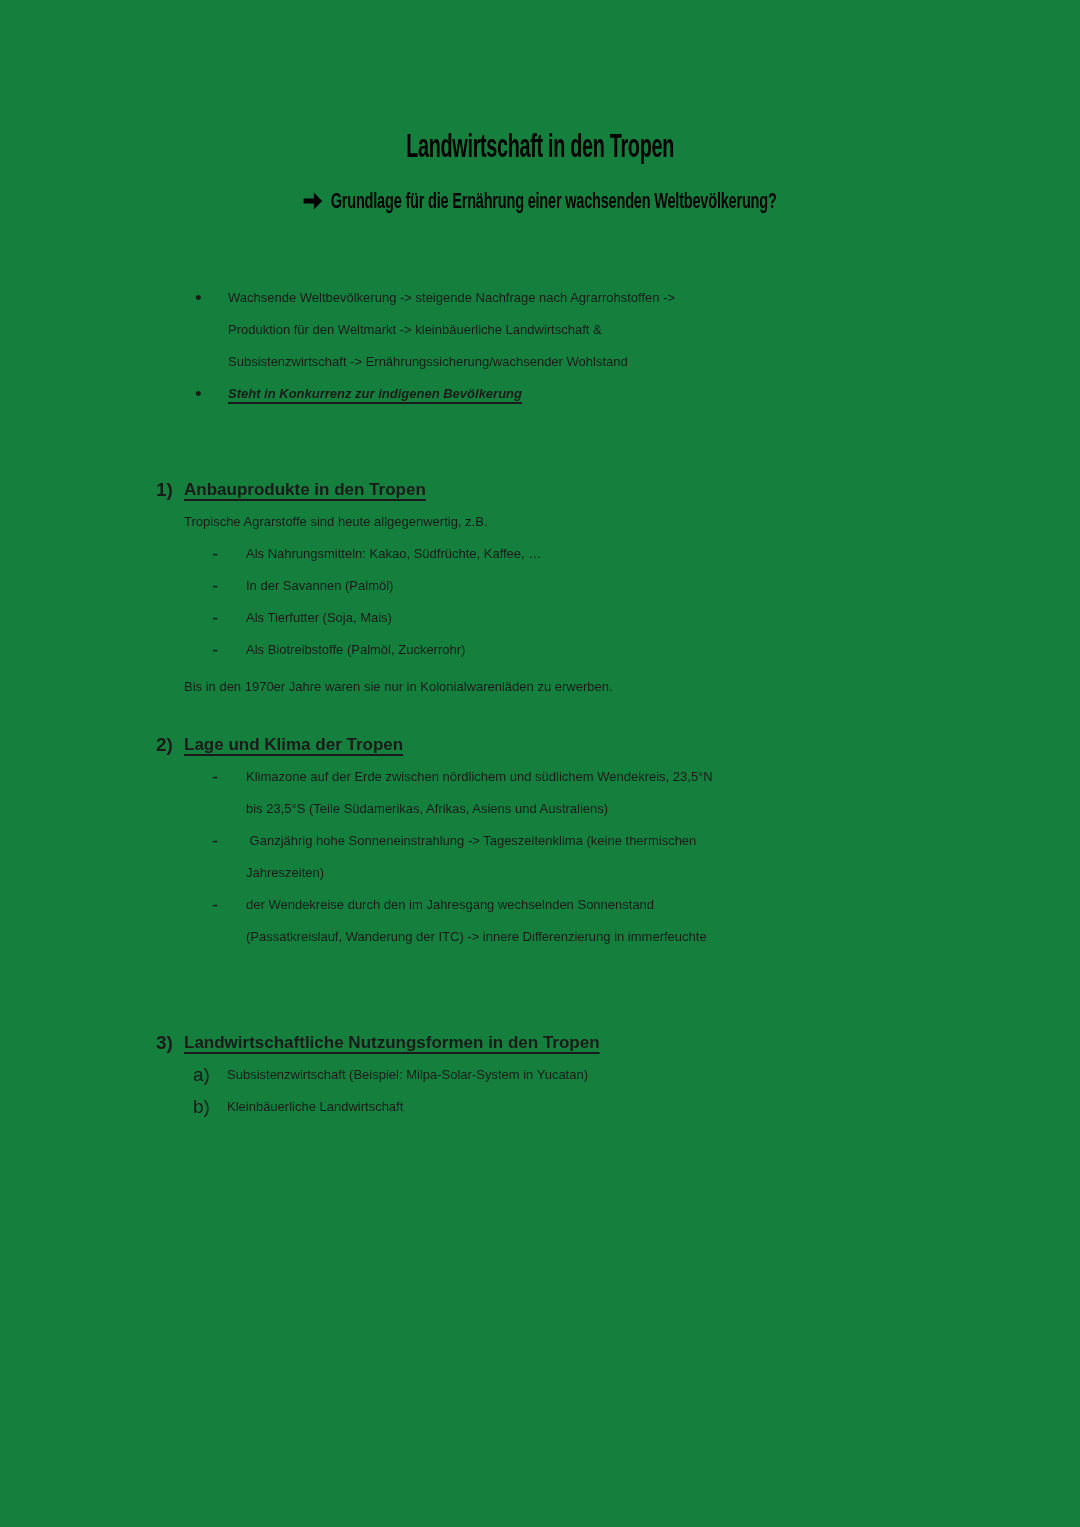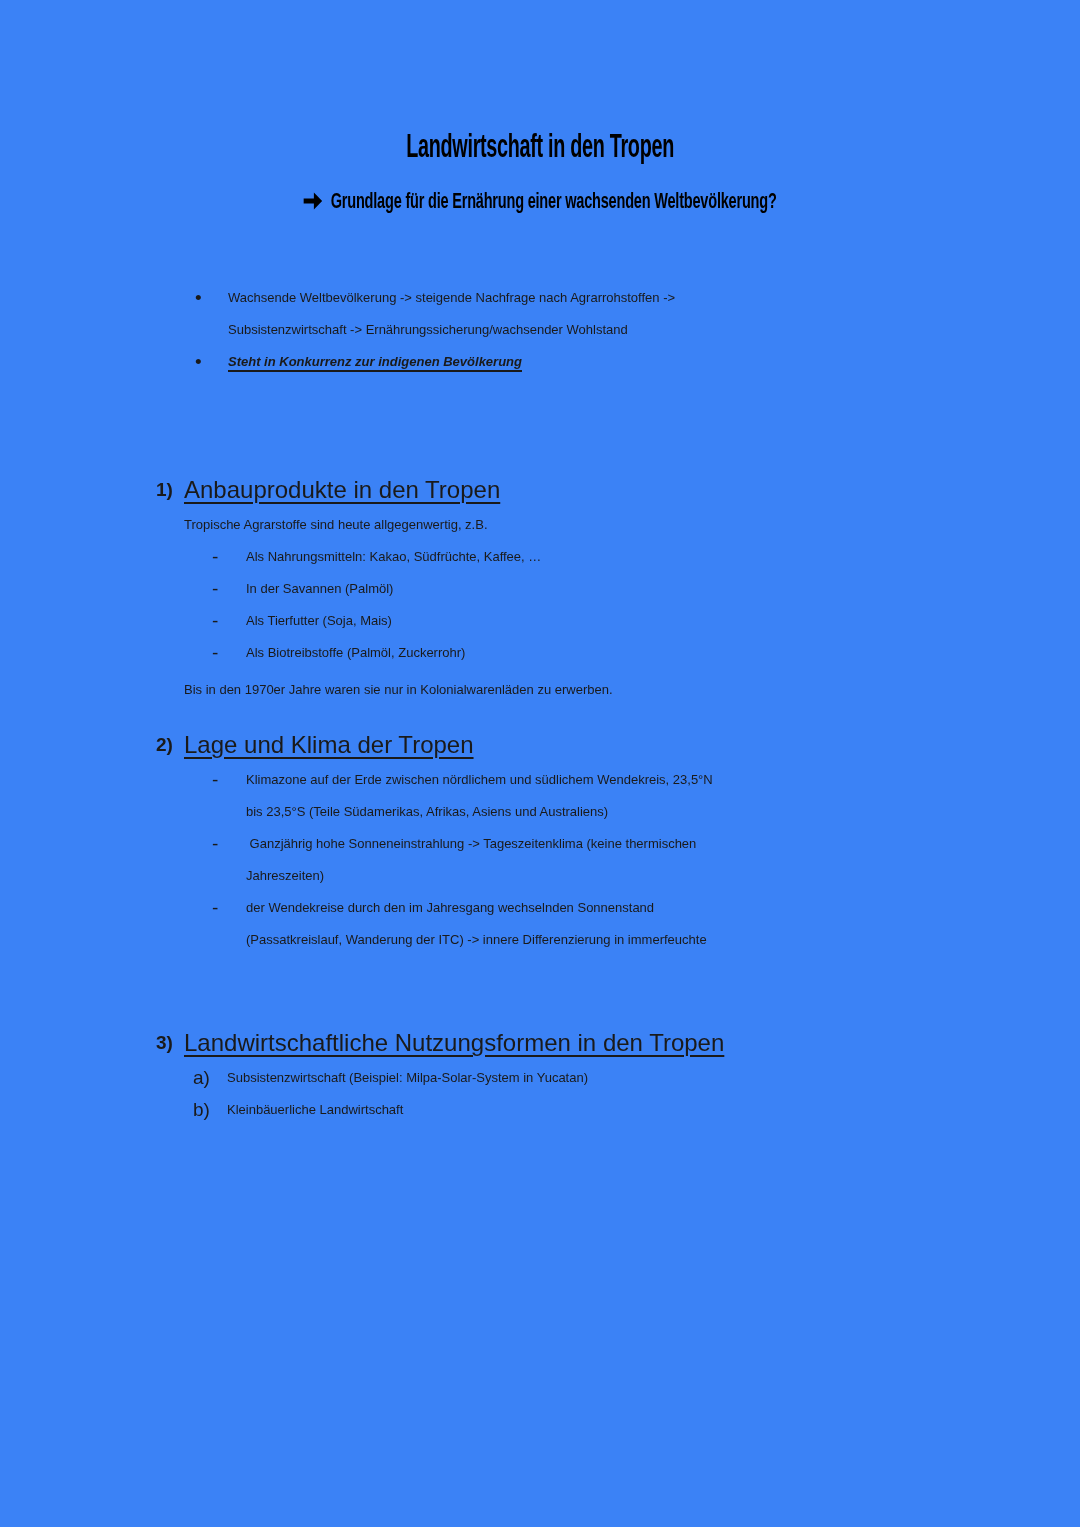--- a/index.html
+++ b/index.html
@@ -1,20 +1,20 @@
 <!DOCTYPE html>
 <html><head>
 <meta charset="utf-8">
 <style>
   html,body { margin:0; padding:0; background:#e9e9e9; }
   .page {
     position:relative;
     width:1080px; height:1527px;
     margin:0 auto;
-    background:#3b82f6;
+    background:#15803d;
     font-family:"Liberation Sans","DejaVu Sans",sans-serif;
     color:#1a1a1a;
     overflow:hidden;
   }
   .line { white-space:pre; line-height:32px; font-size:13px; }
 
   
   .title-wrap { position:absolute; top:129px; left:0; width:100%; text-align:center; }
   .title-text {
     display:inline-block;
@@ -38,21 +38,21 @@
   .b-marker { position:absolute; left:0; top:0; line-height:32px; font-size:19px; }
   .emph .line { font-weight:700; font-style:italic; text-decoration:underline; text-underline-offset:4px; text-decoration-thickness:2px; }
 
   
   .section { position:absolute; left:156px; }
   .sec1 { top:474px; }
   .sec2 { top:729px; }
   .sec3 { top:1027px; }
   .sec-head { position:relative; padding-left:28px; line-height:32px; }
   .sec-num { position:absolute; left:0; top:0; font-size:19px; font-weight:700; line-height:32px; }
-  .sec-title { font-size:24px; font-weight:400; text-decoration:underline; text-underline-offset:4px; text-decoration-thickness:2px; white-space:pre; }
+  .sec-title { font-size:17px; font-weight:700; text-decoration:underline; text-underline-offset:4px; text-decoration-thickness:2px; white-space:pre; }
   .intro { margin-left:28px; }
   .dash-item { position:relative; margin-left:56px; padding-left:34px; }
   .dash-marker { position:absolute; left:0; top:0; line-height:32px; font-size:19px; }
   .closing { margin-left:28px; margin-top:5px; }
   .lettered { position:relative; margin-left:37px; padding-left:34px; }
   .let-marker { position:absolute; left:0; top:0; line-height:32px; font-size:19px; }
 </style>
 </head>
 <body>
 
@@ -65,20 +65,21 @@
   <div class="subtitle-wrap">
     <span class="subtitle-inner"><svg class="arrow-svg" width="30" height="18" viewBox="0 0 30 18">
           <path d="M1 6.5 h15.5 v-6 l12.5 8.5 -12.5 8.5 v-6 H1 z" fill="#000"></path>
         </svg><span>Grundlage für die Ernährung einer wachsenden Weltbevölkerung?</span></span>
   </div>
 
   <div class="bullets">
     <div class="b-item">
       <span class="b-marker">•</span>
       <div class="line">Wachsende Weltbevölkerung -&gt; steigende Nachfrage nach Agrarrohstoffen -&gt;</div>
+      <div class="line">Produktion für den Weltmarkt -&gt; kleinbäuerliche Landwirtschaft &amp;</div>
       <div class="line">Subsistenzwirtschaft -&gt; Ernährungssicherung/wachsender Wohlstand</div>
     </div>
     <div class="b-item emph">
       <span class="b-marker">•</span>
       <div class="line">Steht in Konkurrenz zur indigenen Bevölkerung</div>
     </div>
   </div>
 
   <div class="section sec1">
     <div class="sec-head">

